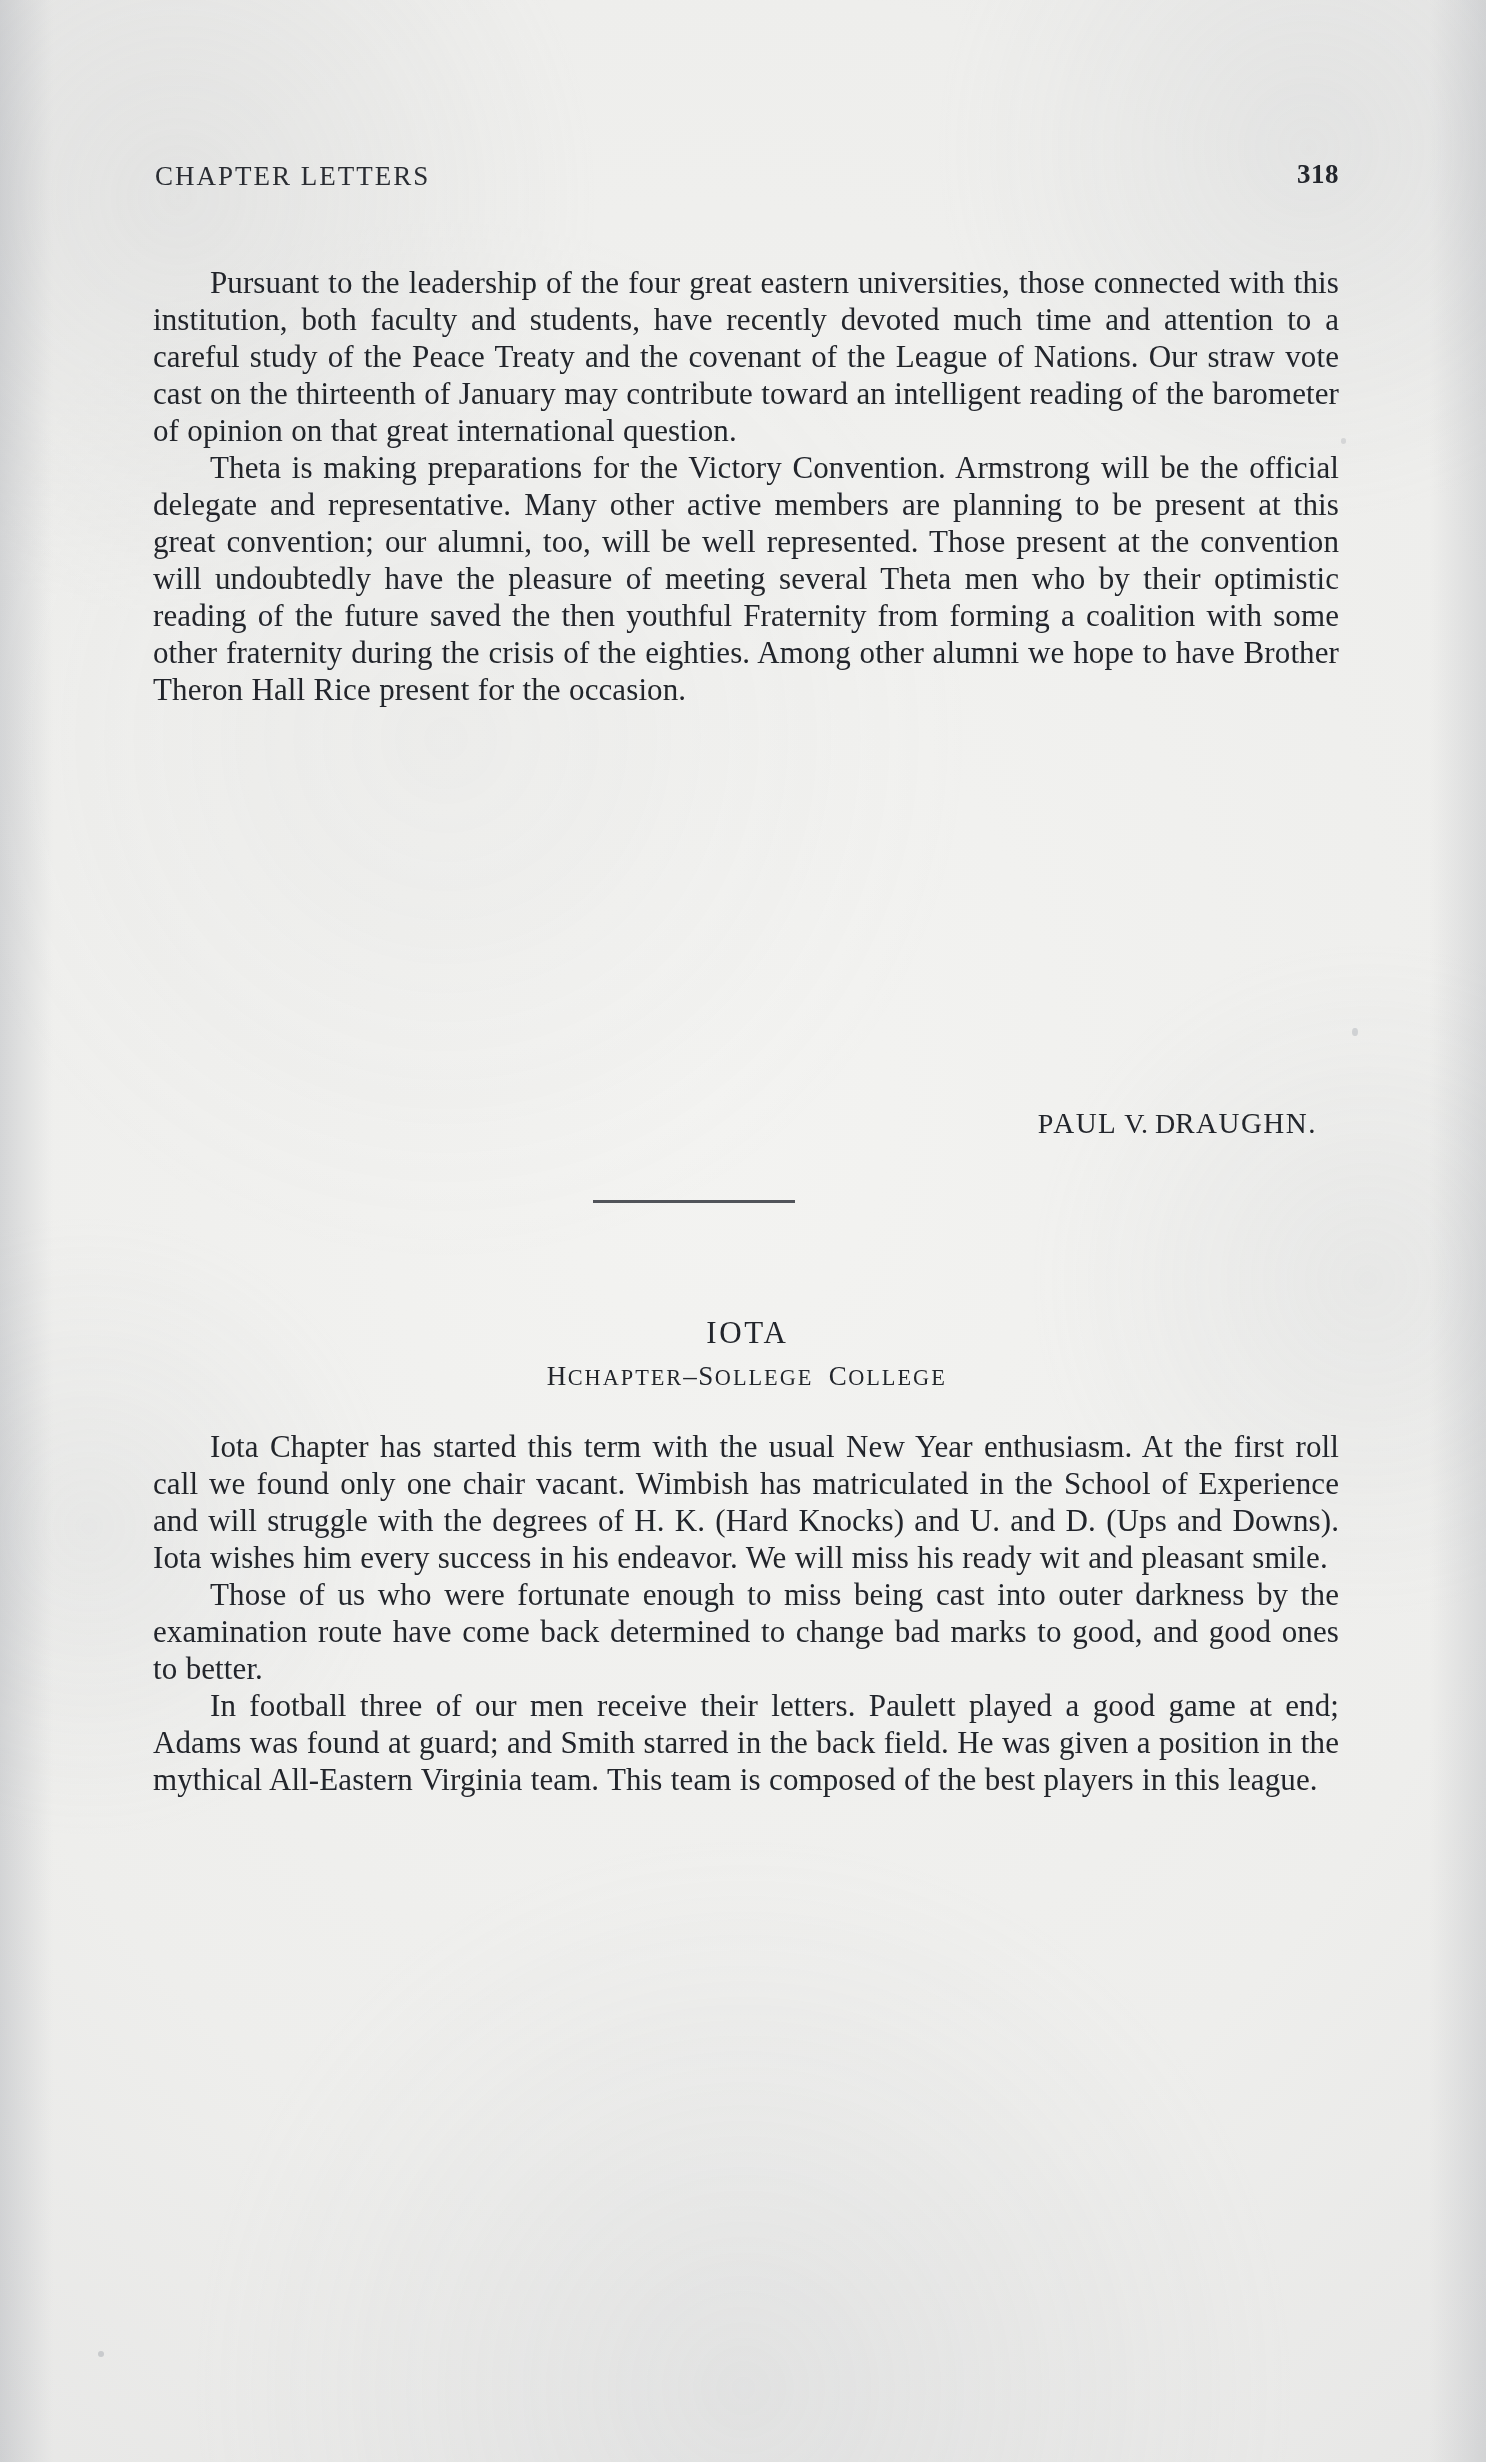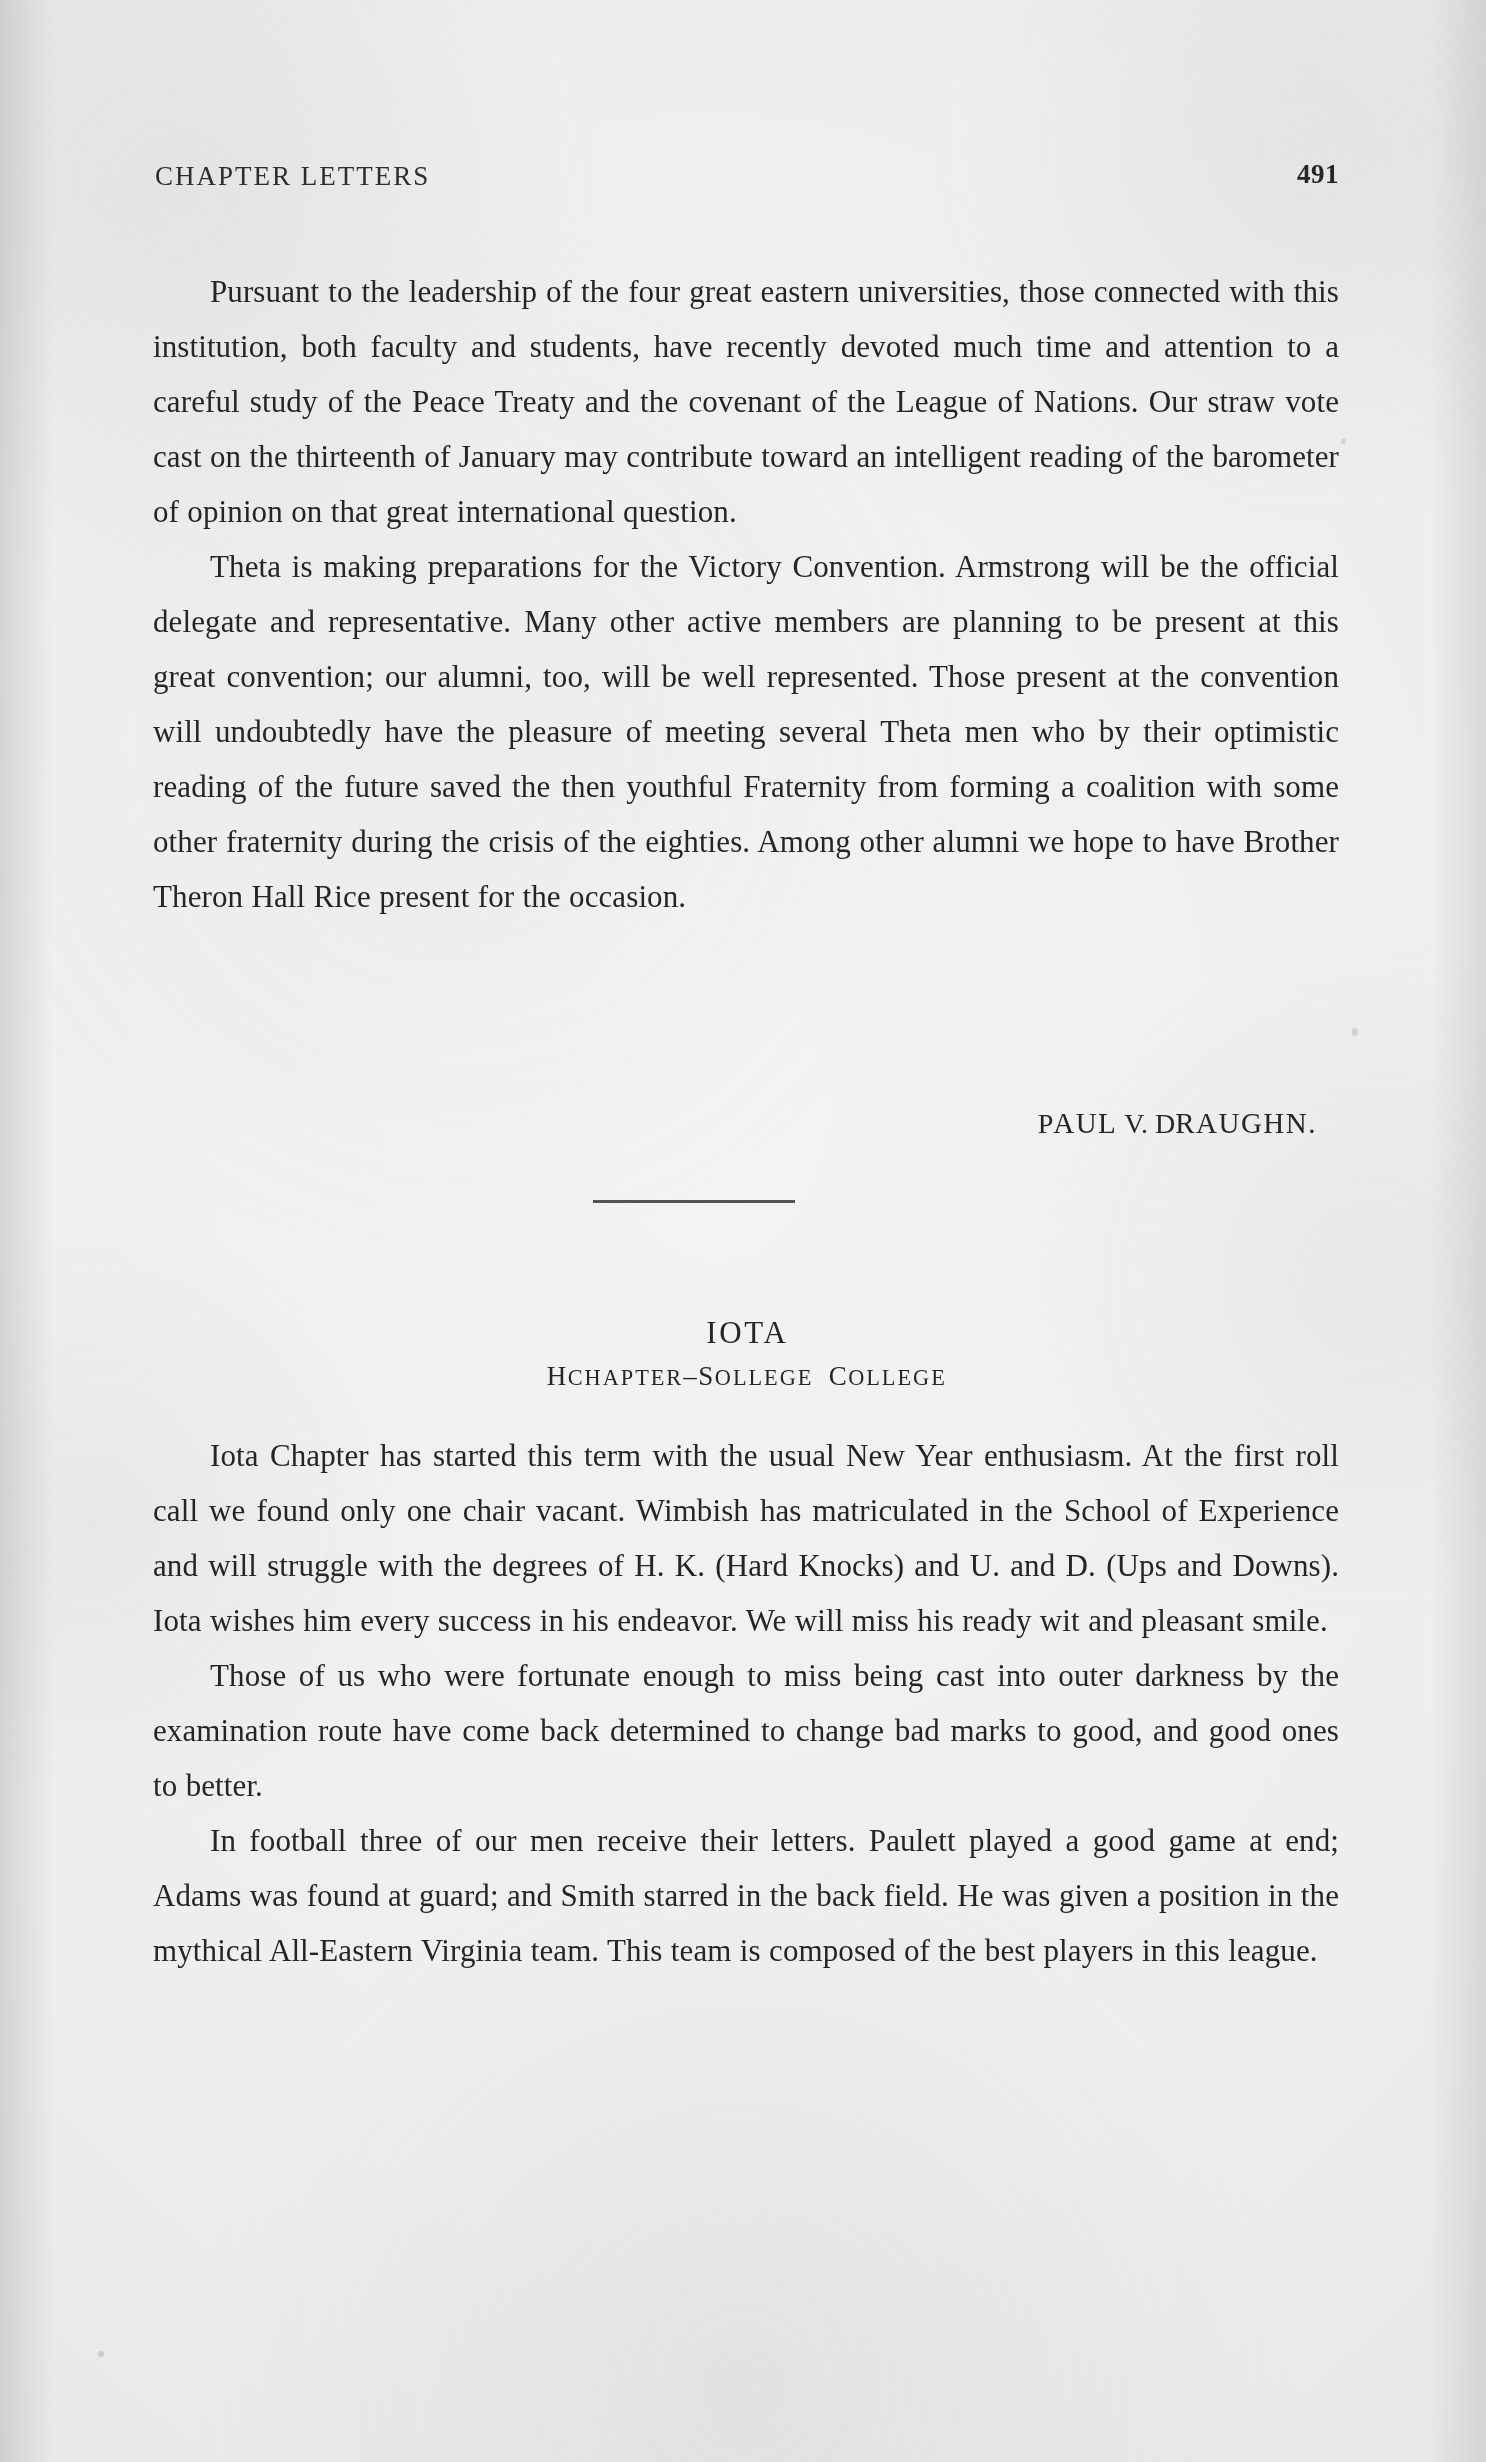--- a/index.html
+++ b/index.html
@@ -94,21 +94,21 @@
     position: absolute;
     left: 0;
     width: 1186px;
   }
   p.para {
     margin: 0;
     text-align: justify;
     text-align-last: left;
     text-indent: 57px;
     font-size: 31px;
-    line-height: 55px;
+    line-height: 37px;
     letter-spacing: 0.1px;
     word-spacing: 0.5px;
     color: #22252b;
   }
 
   
   .signature {
     position: absolute;
     left: 0;
     width: 1186px;
@@ -177,21 +177,21 @@
   <div id="gutter-right"></div>
 
   <div class="speck" style="left:98px;top:2351px;width:6.4px;height:6.4px;"></div>
   <div class="speck" style="left:1352px;top:1028px;width:5.5px;height:8.2px;opacity:.42;"></div>
   <div class="speck" style="left:1341px;top:438px;width:4.6px;height:5.5px;opacity:.35;"></div>
 
   <div id="content">
 
     <div class="runhead">
       <div class="runhead-title">CHAPTER LETTERS</div>
-      <div class="runhead-folio">491</div>
+      <div class="runhead-folio">318</div>
     </div>
 
     <div class="body-block" style="top:264px;">
       <p class="para">Pursuant to the leadership of the four great eastern universities, those connected with this institution, both faculty and students, have recently devoted much time and attention to a careful study of the Peace Treaty and the covenant of the League of Nations.  Our straw vote cast on the thirteenth of January may contribute toward an intelligent reading of the barometer of opinion on that great international question.</p>
       <p class="para">Theta is making preparations for the Victory Convention. Armstrong will be the official delegate and representative.  Many other active members are planning to be present at this great convention; our alumni, too, will be well represented.  Those present at the convention will undoubtedly have the pleasure of meeting several Theta men who by their optimistic reading of the future saved the then youthful Fraternity from forming a coalition with some other fraternity during the crisis of the eighties.  Among other alumni we hope to have Brother Theron Hall Rice present for the occasion.</p>
     </div>
 
     <div class="signature" style="top:1107px;">
       <span class="smallcaps-first">P</span><span class="sc">AUL</span><span class="smallcaps-first">&nbsp;</span><span class="smallcaps-first">V.</span><span class="smallcaps-first">&nbsp;</span><span class="smallcaps-first">D</span><span class="sc">RAUGHN.</span>
     </div>

